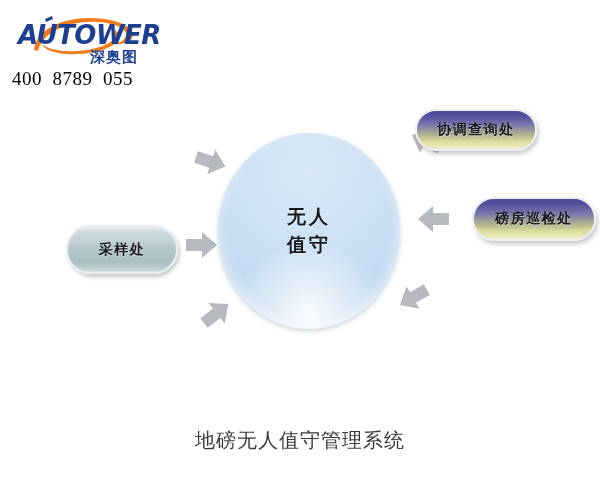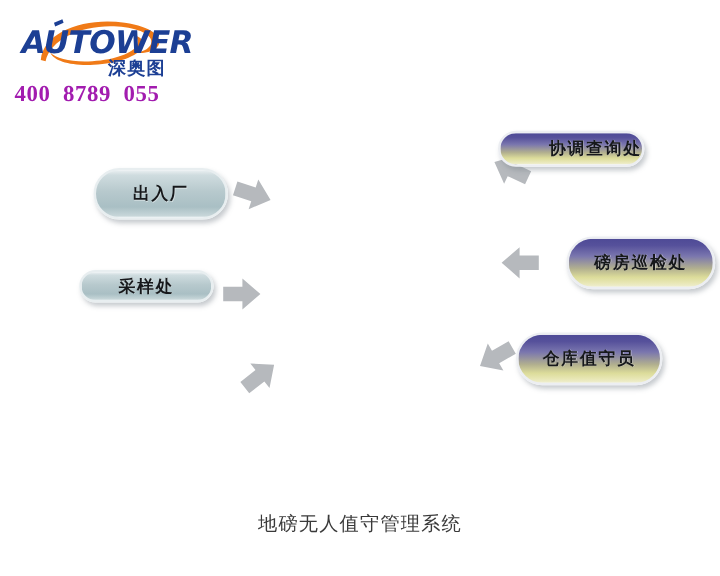--- a/index.html
+++ b/index.html
@@ -25,22 +25,22 @@
     text-align: center;
   }
   #logo-svg { display: block; }
 
   #phone-number {
     position: absolute;
     left: 12px;
     top: 68px;
     font-family: "Liberation Serif", "DejaVu Serif", serif;
     font-size: 19px;
-    font-weight: 700;
-    color: #a21caf;
+    font-weight: 400;
+    color: #000000;
     letter-spacing: 0.5px;
     white-space: pre;
   }
 
   
   #diagram {
     position: absolute;
     left: 0;
     top: 95px;
     width: 600px;
@@ -108,36 +108,36 @@
   }
   
   .pill.right {
     background:
       linear-gradient(180deg, #4e4a96 0%, #56519b 14%, #7a76ae 36%, #b2b08f 62%, #dcdc9a 80%, #e8e7b6 92%, #efeed0 100%);
     border: 2px solid #eceef2;
   }
 
   
   #pill-churuchang   { left: 78px;  top: 45px;  width: 112px; height: 43px; }
-  #pill-caiyangchu   { left: 66px;  top: 130px; width: 112px; height: 27px; }
+  #pill-caiyangchu   { left: 66px;  top: 130px; width: 112px; height: 49px; }
   #pill-jianyanchu   { left: 90px;  top: 215px; width: 112px; height: 43px; }
 
-  #pill-xietiao      { left: 415px; top: 14px;  width: 122px; height: 30px; justify-content: flex-end; }
+  #pill-xietiao      { left: 415px; top: 14px;  width: 122px; height: 42px; }
   #pill-bangfang     { left: 472px; top: 102px; width: 124px; height: 44px; }
   #pill-cangku       { left: 430px; top: 182px; width: 122px; height: 44px; }
 
   
   #caption {
     position: absolute;
     left: 0;
     top: 427px;
     width: 600px;
     text-align: center;
     font-family: "DejaVu Serif", "Liberation Serif", serif;
-    font-size: 16px;
+    font-size: 20px;
     color: #3a3a3a;
     letter-spacing: 1px;
   }
 </style>
 </head>
 <body>
 
 <div id="logo-block">
   <svg id="logo-svg" width="180" height="55" viewBox="0 0 180 55">
 
@@ -180,32 +180,30 @@
 
     <g transform="translate(418,124)">
       <path d="M0,-6 L16,-6 L16,-13 L31,0 L16,13 L16,6 L0,6 Z" fill="#b6b9bd" transform="translate(31,0) scale(-1,1)"></path>
     </g>
 
     <g transform="translate(400,210) rotate(-30)">
       <path d="M0,-6 L16,-6 L16,-13 L31,0 L16,13 L16,6 L0,6 Z" fill="#b6b9bd" transform="translate(31,0) scale(-1,1)"></path>
     </g>
   </svg>
 
-
-  <div class="pill left" id="pill-churuchang">
-    <span class="pill-label">出入厂</span>
-  </div>
+  <div id="center-circle">
+    <div id="center-label">无人
+值守</div>
+  </div>
+
   <div class="pill left" id="pill-caiyangchu">
     <span class="pill-label">采样处</span>
   </div>
 
   <div class="pill right" id="pill-xietiao">
     <span class="pill-label">协调查询处</span>
   </div>
   <div class="pill right" id="pill-bangfang">
     <span class="pill-label">磅房巡检处</span>
   </div>
-  <div class="pill right" id="pill-cangku">
-    <span class="pill-label">仓库值守员</span>
-  </div>
 </div>
 
 <div id="caption">地磅无人值守管理系统</div>
 
 </body></html>

